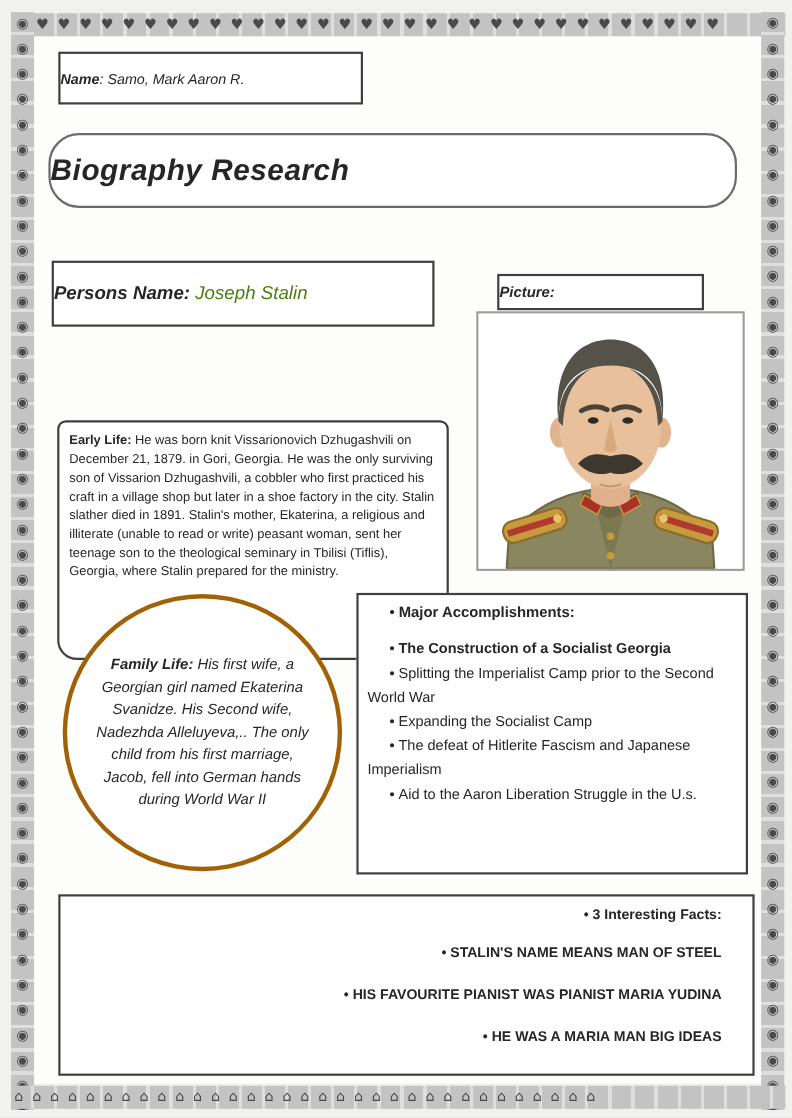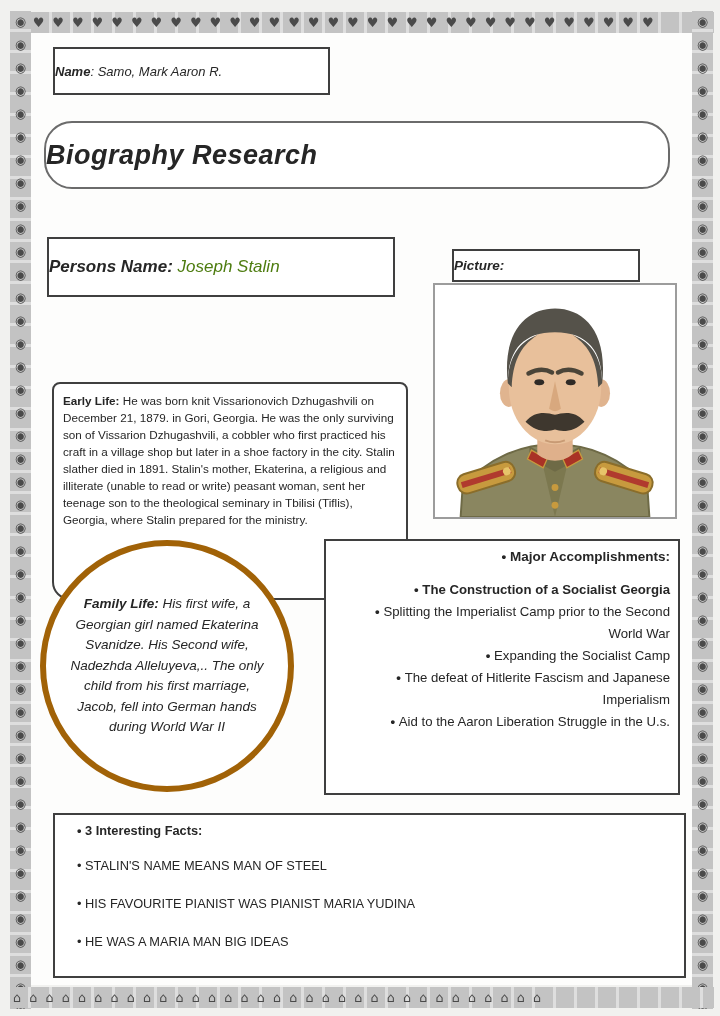--- a/index.html
+++ b/index.html
@@ -25,30 +25,30 @@
   .center{display:flex;align-items:center;justify-content:flex-start;text-align:center;font-style:italic;}
   #name-box{left:53px;top:47px;width:277px;height:48px;font-size:13px;}
   #title-box{left:44px;top:121px;width:626px;height:68px;border-color:#6b6b6b;
              font-size:27px;font-weight:bold;letter-spacing:.5px;border-radius:28px;}
   #persons-box{left:47px;top:237px;width:348px;height:60px;font-size:17px;}
   #picture-box{left:452px;top:230px;width:188px;height:33px;font-size:13.5px;font-weight:bold;margin-top:19px;}
   #portrait-box{left:433px;top:283px;width:244px;height:236px;border:2px solid #9c9c9c;}
   #portrait-box svg{display:block;width:100%;height:100%;}
   #early-box{left:52px;top:336px;width:356px;height:218px;border-radius:8px 8px 18px 18px;
              padding:8px 9px;font-size:11.7px;line-height:17px;margin-top:46px;}
-  #family-circle{left:40px;top:540px;width:254px;height:252px;border-radius:50%;
-                 border:6px solid #a16207;padding:0 24px;font-size:13.5px;line-height:20.5px;}
-  #acc-box{left:324px;top:539px;width:356px;height:256px;padding:6px 8px;font-size:13.2px;text-align:right;}
+  #family-circle{left:57px;top:540px;width:254px;height:252px;border-radius:50%;
+                 border:4px solid #a16207;padding:0 24px;font-size:13.5px;line-height:20.5px;}
+  #acc-box{left:324px;top:539px;width:356px;height:256px;padding:6px 8px;font-size:13.2px;}
   #acc-box .heading{font-weight:bold;font-size:13.5px;line-height:20px;margin:0 0 12px;}
   #acc-box p{margin:0;line-height:22px;text-indent:20px;}
   #acc-box p::before{content:"• ";font-weight:bold;}
   #acc-box p.lead{font-weight:bold;}
-  #facts-box{left:53px;top:813px;width:633px;height:165px;padding:6px 10px;font-size:12.8px;}
+  #facts-box{left:53px;top:813px;width:633px;height:165px;padding:6px 28px;font-size:12.8px;text-align:right;}
   #facts-box .heading{font-weight:bold;line-height:20px;margin:0 0 14px;}
-  #facts-box p{margin:0 0 17px;line-height:21px;font-weight:normal;text-indent:12px;}
+  #facts-box p{margin:0 0 17px;line-height:21px;font-weight:bold;text-indent:12px;}
   #facts-box p::before{content:"• ";}
   .b{font-weight:bold;}
   .red{color:#4d7c0f;}
 </style>
 </head>
 <body>
 
 <div class="canvas">
 
   <div class="page"></div>

